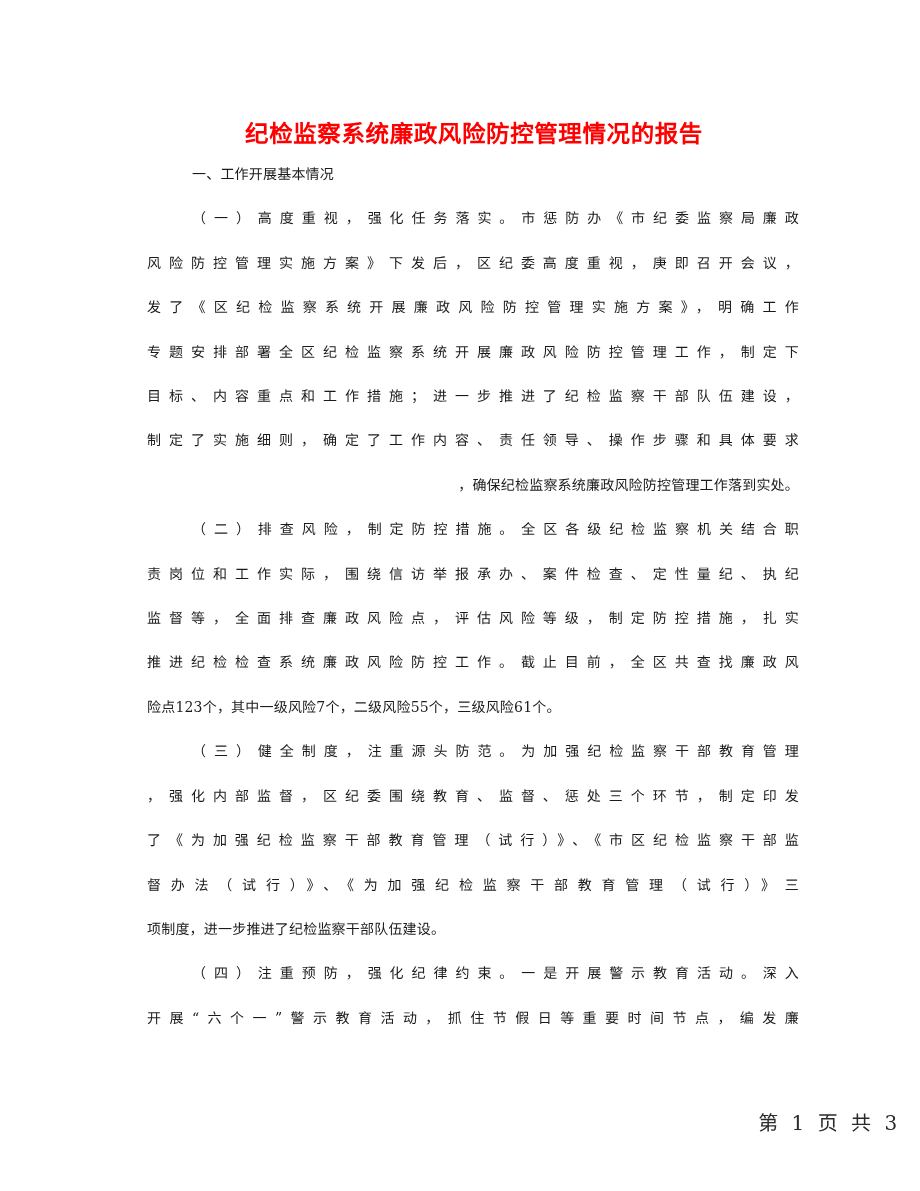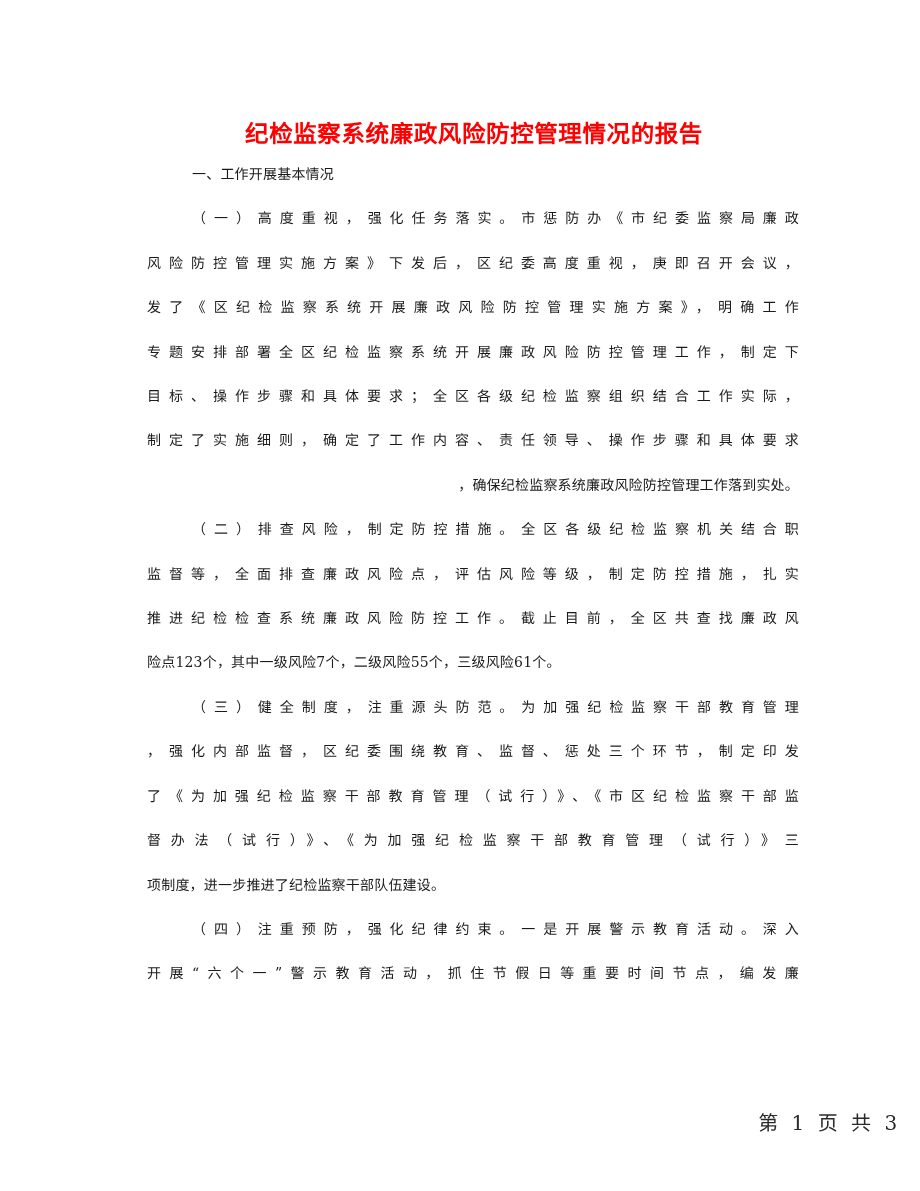--- a/index.html
+++ b/index.html
@@ -87,24 +87,25 @@
 
   <h1 class="doc-title" style="color: rgb(254, 0, 0);">纪检监察系统廉政风险防控管理情况的报告</h1>
 
   <div class="body-block">
 
   <div class="line indent" style="color: rgb(27, 27, 27);">一、工作开展基本情况</div>
       <div class="line just indent" style="color: rgb(27, 27, 27);">（一）高度重视，强化任务落实。市惩防办《市纪委监察局廉政</div>
       <div class="line just" style="color: rgb(27, 27, 27);">风险防控管理实施方案》下发后，区纪委高度重视，庚即召开会议，</div>
       <div class="line just" style="color: rgb(27, 27, 27);">发了《区纪检监察系统开展廉政风险防控管理实施方案》，明确工作</div>
       <div class="line just" style="color: rgb(27, 27, 27);">专题安排部署全区纪检监察系统开展廉政风险防控管理工作，制定下</div>
-      <div class="line just" style="color: rgb(27, 27, 27);">目标、操作步骤和具体要求；全区各级纪检监察组织结合工作实际，</div>
+      <div class="line just" style="color: rgb(27, 27, 27);">目标、内容重点和工作措施；进一步推进了纪检监察干部队伍建设，</div>
       <div class="line just" style="color: rgb(27, 27, 27);">制定了实施细则，确定了工作内容、责任领导、操作步骤和具体要求</div>
       <div class="line" style="color: rgb(27, 27, 27); text-align: right;">，确保纪检监察系统廉政风险防控管理工作落到实处。</div>
       <div class="line just indent" style="color: rgb(27, 27, 27);">（二）排查风险，制定防控措施。全区各级纪检监察机关结合职</div>
+      <div class="line just" style="color: rgb(27, 27, 27);">责岗位和工作实际，围绕信访举报承办、案件检查、定性量纪、执纪</div>
       <div class="line just" style="color: rgb(27, 27, 27);">监督等，全面排查廉政风险点，评估风险等级，制定防控措施，扎实</div>
       <div class="line just" style="color: rgb(27, 27, 27);">推进纪检检查系统廉政风险防控工作。截止目前，全区共查找廉政风</div>
       <div class="line" style="color: rgb(27, 27, 27);">险点123个，其中一级风险7个，二级风险55个，三级风险61个。</div>
       <div class="line just indent" style="color: rgb(27, 27, 27);">（三）健全制度，注重源头防范。为加强纪检监察干部教育管理</div>
       <div class="line just" style="color: rgb(27, 27, 27);">，强化内部监督，区纪委围绕教育、监督、惩处三个环节，制定印发</div>
       <div class="line just" style="color: rgb(27, 27, 27);">了《为加强纪检监察干部教育管理（试行）》、《市区纪检监察干部监</div>
       <div class="line just" style="color: rgb(27, 27, 27);">督办法（试行）》、《为加强纪检监察干部教育管理（试行）》三</div>
       <div class="line" style="color: rgb(27, 27, 27);">项制度，进一步推进了纪检监察干部队伍建设。</div>
       <div class="line just indent" style="color: rgb(27, 27, 27);">（四）注重预防，强化纪律约束。一是开展警示教育活动。深入</div>
       <div class="line just" style="color: rgb(27, 27, 27);">开展“六个一”警示教育活动，抓住节假日等重要时间节点，编发廉</div>

